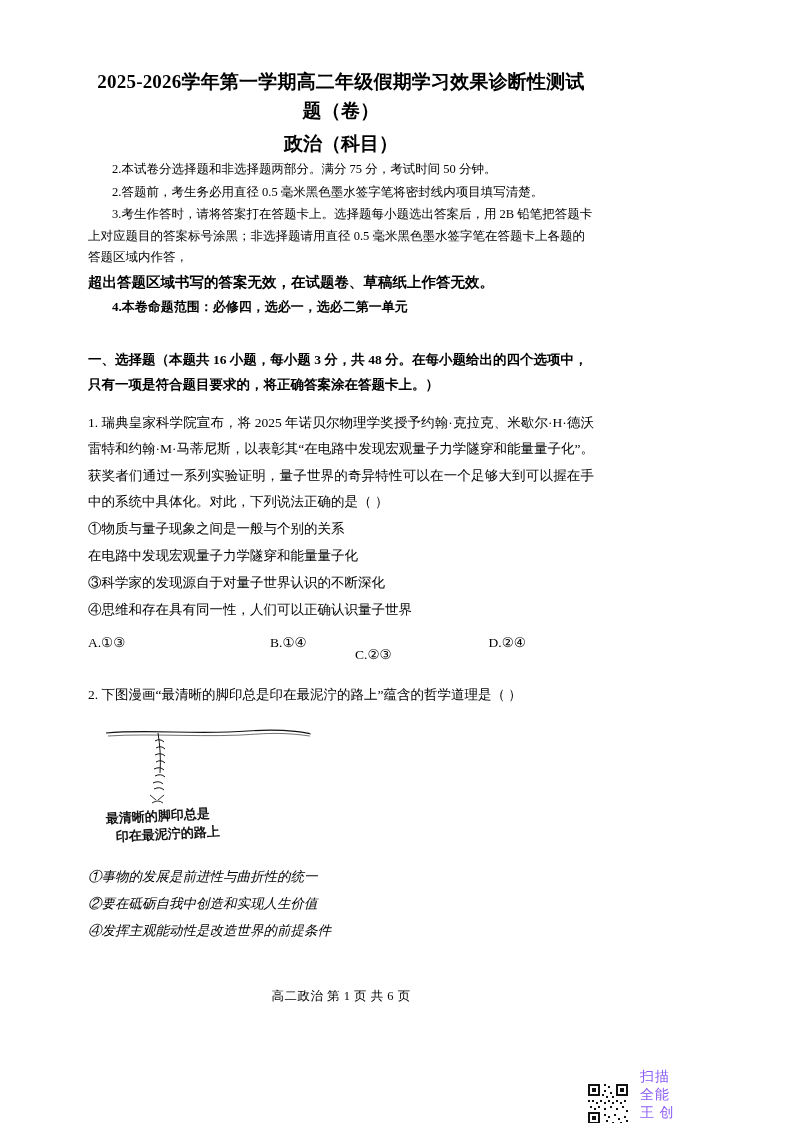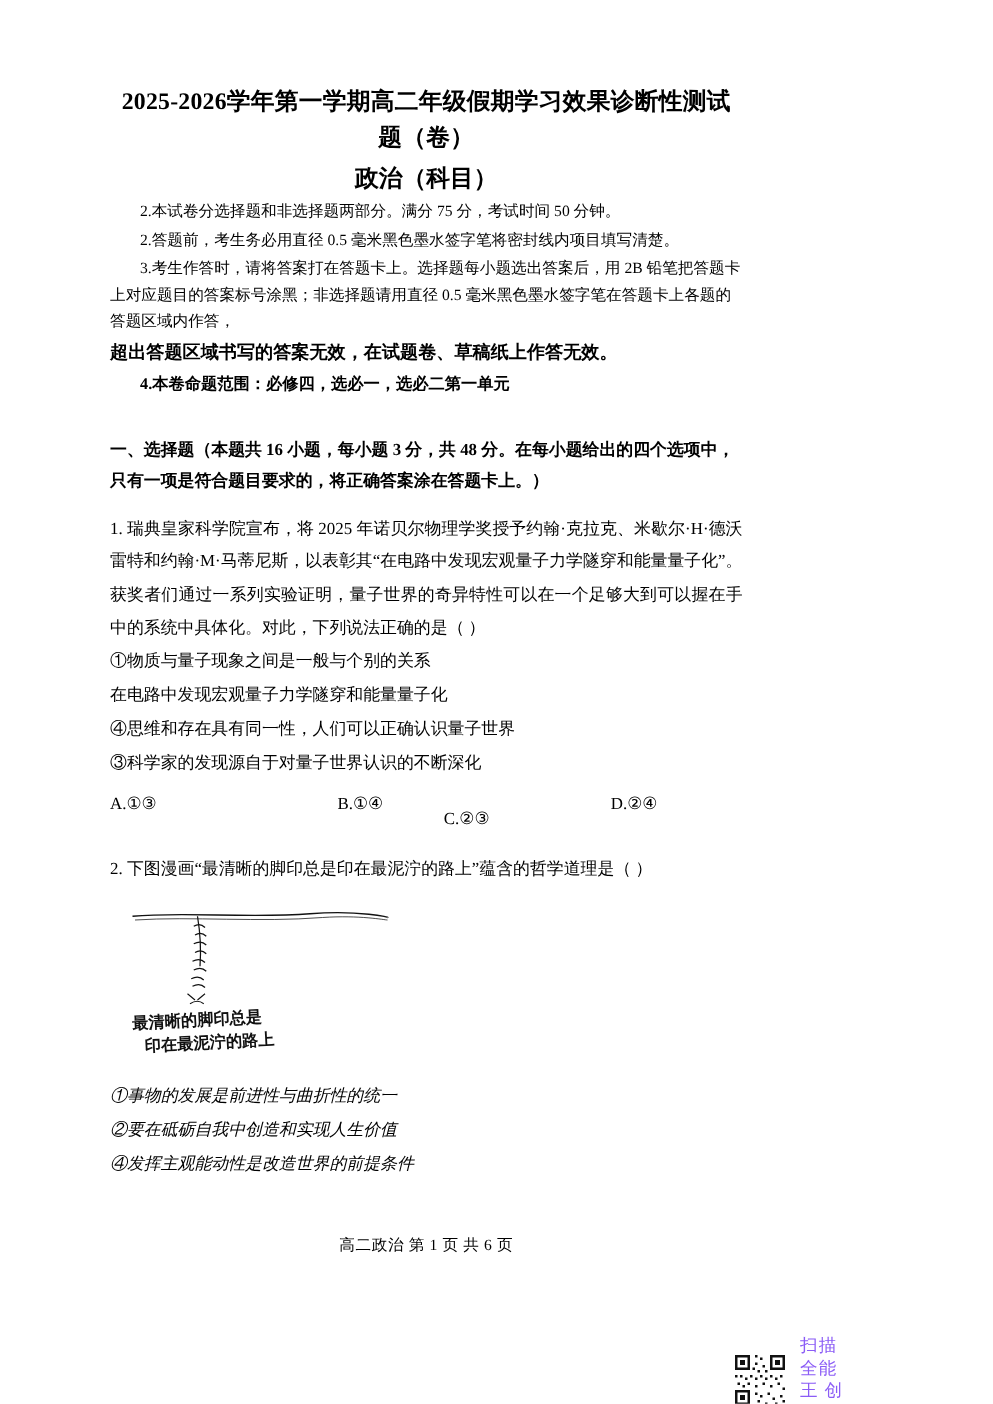--- a/index.html
+++ b/index.html
@@ -156,22 +156,22 @@
 
   <div class="section-heading">一、选择题（本题共 16 小题，每小题 3 分，共 48 分。在每小题给出的四个选项中，只有一项是符合题目要求的，将正确答案涂在答题卡上。）</div>
 
   <div class="question">
     <div class="q-body">
       <span>1.</span>
       <span>瑞典皇家科学院宣布，将 2025 年诺贝尔物理学奖授予约翰·克拉克、米歇尔·H·德沃雷特和约翰·M·马蒂尼斯，以表彰其“在电路中发现宏观量子力学隧穿和能量量子化”。获奖者们通过一系列实验证明，量子世界的奇异特性可以在一个足够大到可以握在手中的系统中具体化。对此，下列说法正确的是（    ）</span>
     </div>
     <div class="opt-line">①物质与量子现象之间是一般与个别的关系</div>
     <div class="opt-line">在电路中发现宏观量子力学隧穿和能量量子化</div>
+    <div class="opt-line">③科学家的发现源自于对量子世界认识的不断深化</div>
     <div class="opt-line">④思维和存在具有同一性，人们可以正确认识量子世界</div>
-    <div class="opt-line">③科学家的发现源自于对量子世界认识的不断深化</div>
     <div class="choices-row">
       <span class="ch0">A.①③</span>
       <span class="ch1">B.①④</span>
       <span class="ch2">C.②③</span>
       <span class="ch3">D.②④</span>
     </div>
   </div>
 
   <div class="question q2-block">
     <div class="q-body">

